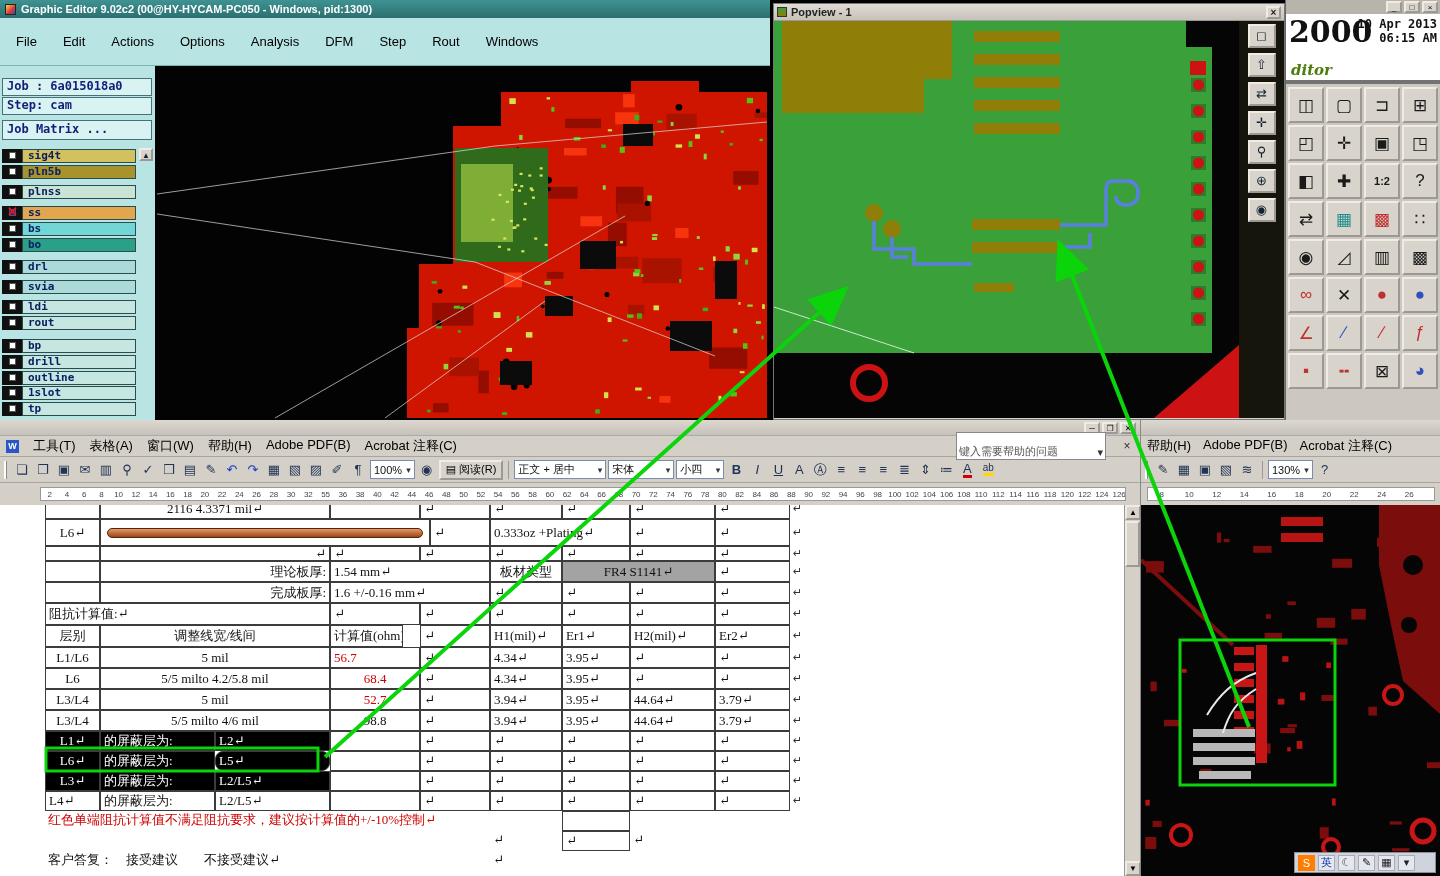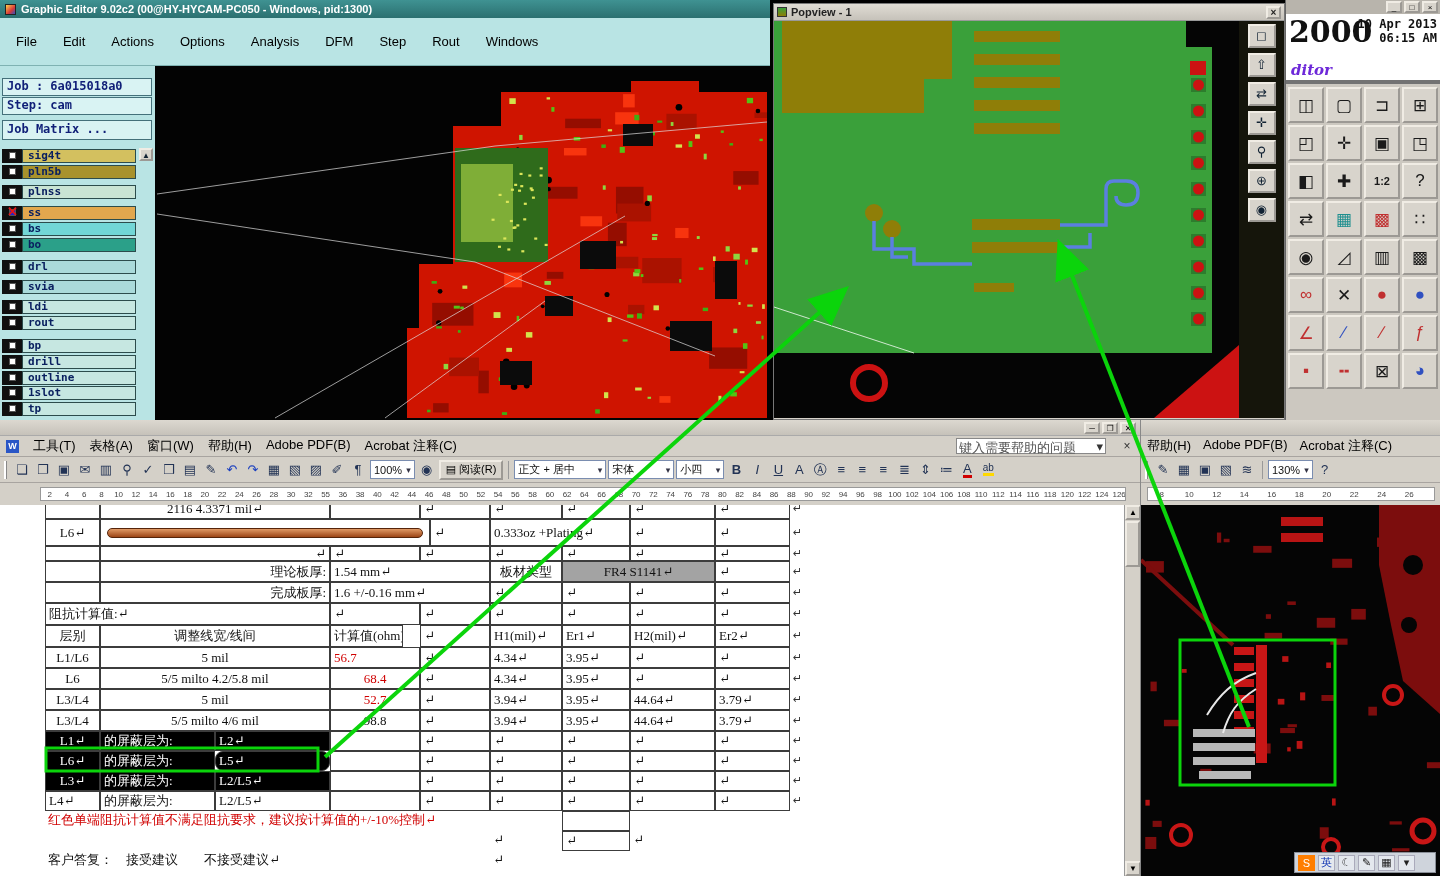--- a/index.html
+++ b/index.html
@@ -35,33 +35,33 @@
   #pv-side{width:45px;background:#15150b;display:flex;flex-direction:column;align-items:center;gap:5px;padding-top:3px;flex:none}
   .pv-btn{width:28px;height:24px;font-size:13px;line-height:20px;text-align:center;color:#123}
 
   
   #gp{left:1285px;top:0;width:155px;height:420px;background:#ccc8c0;border-left:1px solid #666}
   #gp-ctl{height:14px;display:flex;justify-content:flex-end;align-items:center;gap:2px;padding:1px 2px;background:#b8b4ac}
   .ctl-btn{width:16px;height:12px;font-size:8px;line-height:9px;text-align:center}
   #gp-logo{height:70px;background:#fff;position:relative;border-bottom:4px solid #737373}
   .gp-2000{position:absolute;left:3px;top:0;font:bold 30px "DejaVu Serif",serif;color:#111}
   .gp-date{position:absolute;right:3px;top:3px;text-align:right;font:bold 12px "DejaVu Sans Mono",monospace;color:#111}
-  .gp-editor{position:absolute;left:5px;bottom:1px;font:italic bold 15px "DejaVu Serif",serif;color:#6d28d9}
+  .gp-editor{position:absolute;left:5px;bottom:1px;font:italic bold 15px "DejaVu Serif",serif;color:#4d7c0f}
   #gp-grid{display:grid;grid-template-columns:repeat(4,1fr);gap:2px;padding:3px 2px}
   .gbtn{height:36px;display:flex;align-items:center;justify-content:center;font-size:17px;color:#1a1a1a}
 
   
   .wword{background:#d4d0c8}
   #wl{left:0;top:420px;width:1140px;height:456px}
   #wr{left:1140px;top:420px;width:300px;height:456px;border-left:1px solid #888}
   .w-strip{height:16px;display:flex;justify-content:flex-end;align-items:center;gap:2px;padding:1px 4px;background:linear-gradient(#dcd8d0,#c6c2ba);border-bottom:1px solid #aaa}
   .w-menubar{height:21px;display:flex;align-items:center;gap:14px;padding:0 6px;border-bottom:1px solid #a8a4a0;font-size:12px;color:#111}
   .w-appicon{width:13px;height:13px;background:#2a56c6;color:#fff;font:bold 9px "Liberation Sans",sans-serif;text-align:center;line-height:13px;flex:none}
   .w-menu-item{white-space:nowrap;cursor:default}
-  .help-box{margin-left:auto;width:150px;height:16px;background:#fff;border:1px solid #888;display:flex;align-items:flex-start;font-size:13px;color:#555;padding:0 2px;gap:2px}
+  .help-box{margin-left:auto;width:150px;height:28px;background:#fff;border:1px solid #888;display:flex;align-items:flex-end;font-size:11px;color:#555;padding:0 2px;gap:2px}
   .help-box .dd{margin-left:auto;color:#333}
   .menu-close{width:14px;text-align:center;font-size:12px;color:#333}
   .w-toolbar{height:26px;display:flex;align-items:center;gap:2px;padding:0 4px;border-bottom:1px solid #a8a4a0}
   .grip{width:3px;height:18px;border-left:2px solid #fff;border-right:1px solid #888;margin-right:3px}
   .iconstrip{display:flex;align-items:center;gap:1px}
   .ticon{width:20px;height:20px;display:flex;align-items:center;justify-content:center;font-size:13px;color:#223355;cursor:pointer}
   .tg{line-height:1}
   .tbox{height:19px;background:#fff;border:1px solid #7a8db0;display:flex;align-items:center;font-size:11px;color:#111;padding:0 3px;gap:4px;white-space:nowrap}
   .tbox .dd{color:#334;font-size:9px}
   .read-btn{height:20px;display:flex;align-items:center;gap:3px;font-size:11px;padding:0 5px;white-space:nowrap}

